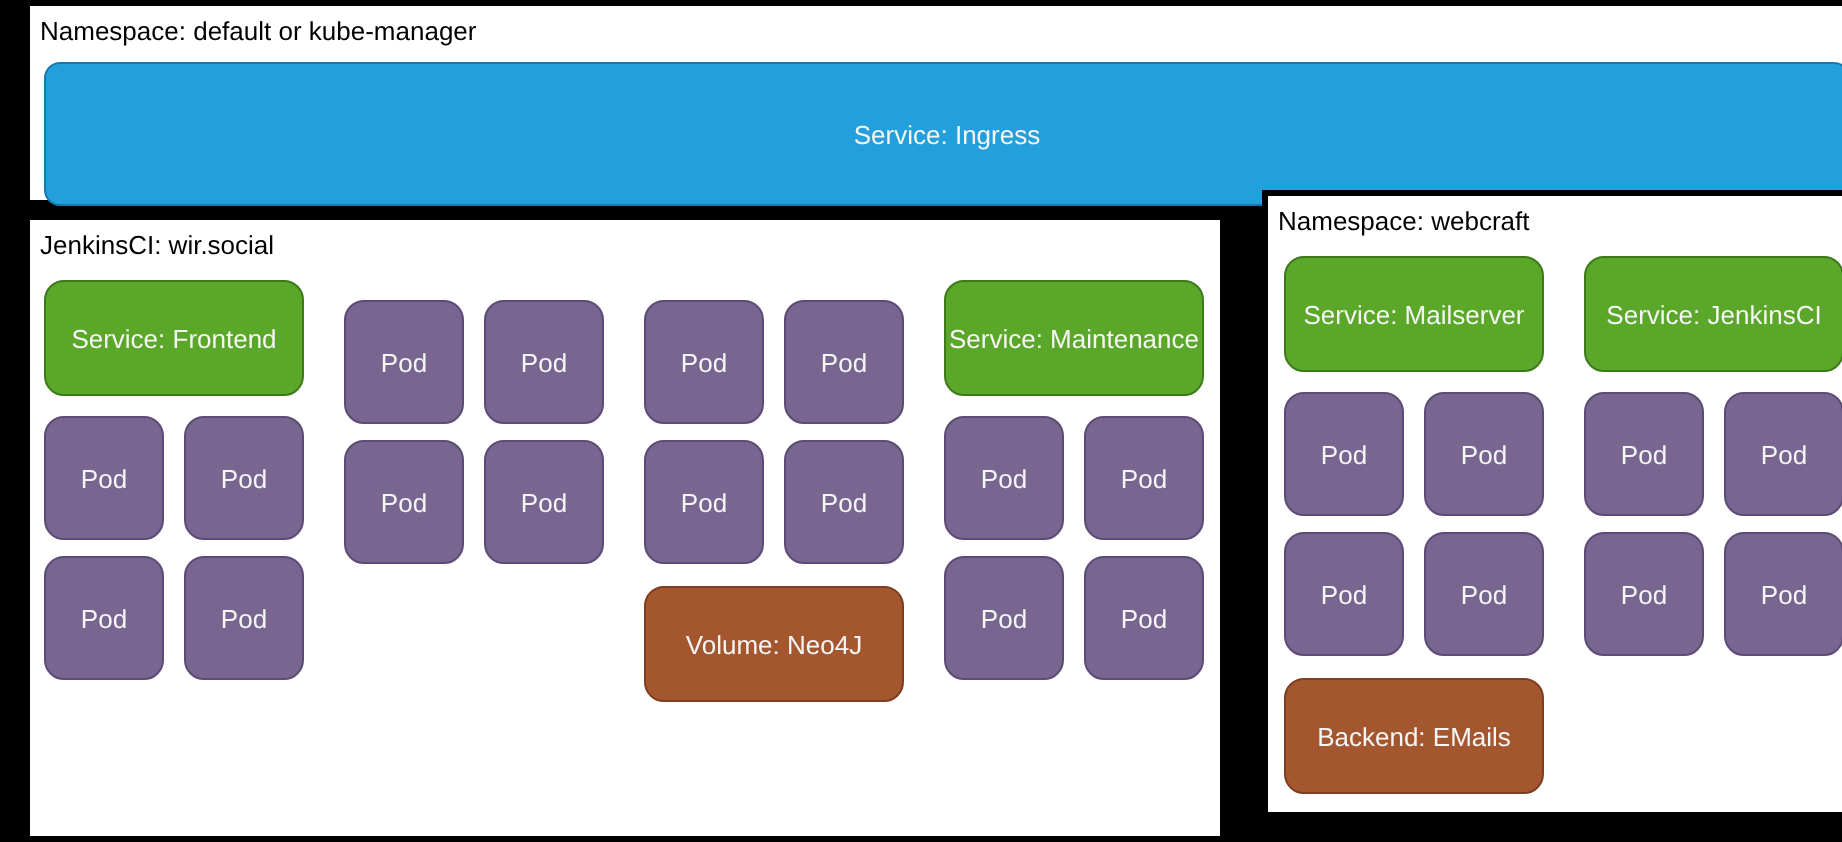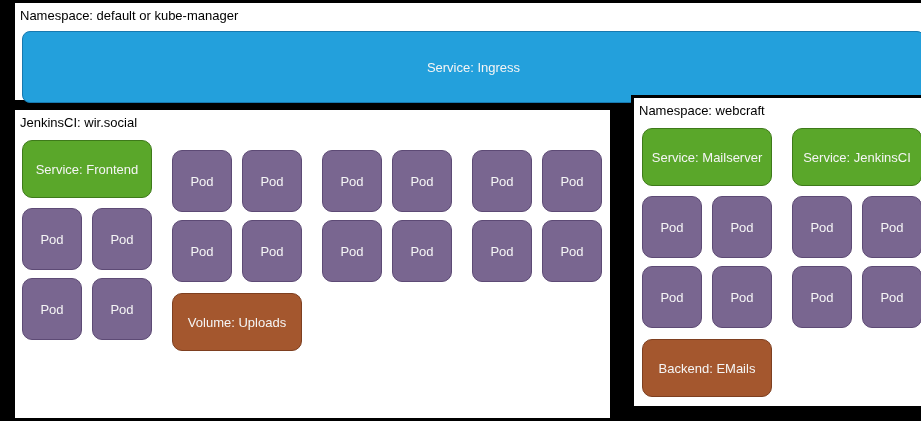--- a/index.html
+++ b/index.html
@@ -77,31 +77,32 @@
             <div class="node pod">Pod</div>
           </div>
         </div>
         <div class="group">
           <div class="pod-grid">
             <div class="node pod">Pod</div>
             <div class="node pod">Pod</div>
             <div class="node pod">Pod</div>
             <div class="node pod">Pod</div>
           </div>
-          <div class="node volume">Volume: Uploads</div>
         </div>
         <div class="group">
           <div class="pod-grid">
             <div class="node pod">Pod</div>
             <div class="node pod">Pod</div>
             <div class="node pod">Pod</div>
             <div class="node pod">Pod</div>
           </div>
+          <div class="node volume">Volume: Neo4J</div>
         </div>
         <div class="group">
+          <div class="node service">Service: Maintenance</div>
           <div class="pod-grid">
             <div class="node pod">Pod</div>
             <div class="node pod">Pod</div>
             <div class="node pod">Pod</div>
             <div class="node pod">Pod</div>
           </div>
         </div>
       </div>
   </section>
 

